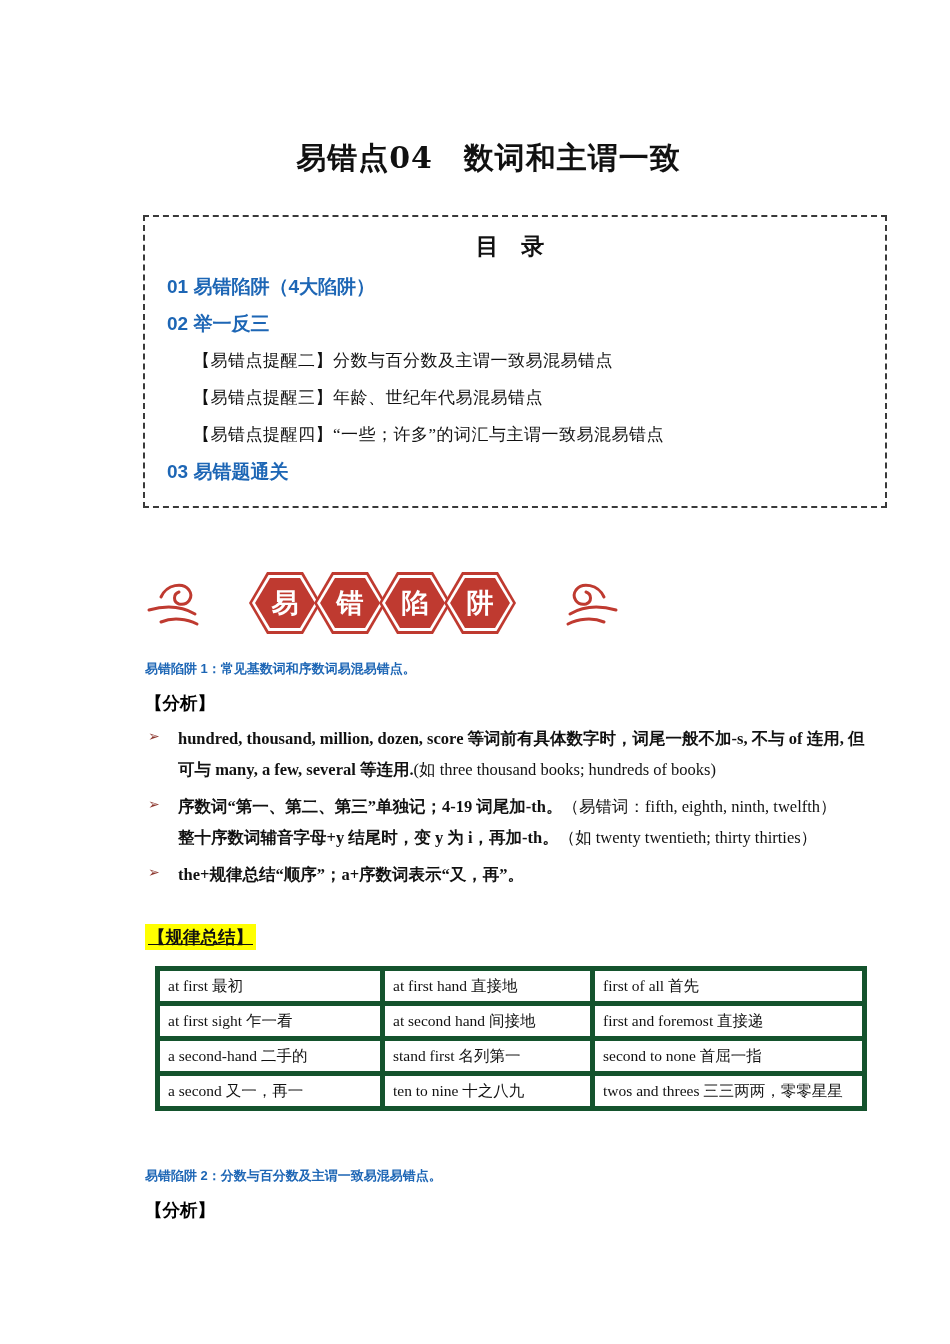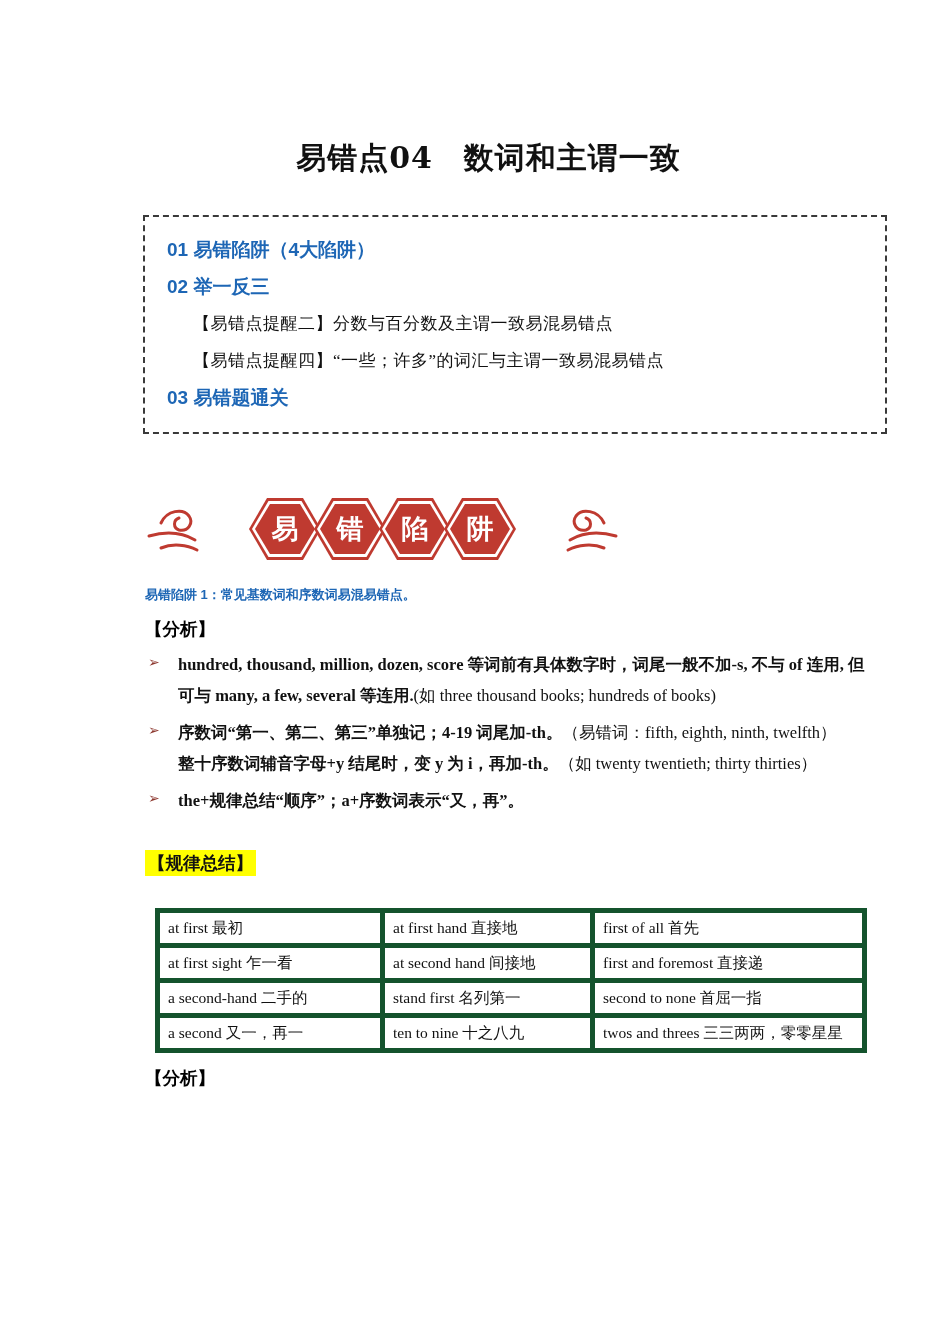--- a/index.html
+++ b/index.html
@@ -114,26 +114,27 @@
     font-size: 14px;
     padding-top: 5px;
     font-family: "DejaVu Sans", sans-serif;
   }
   .bullet-text { font-size: 16.5px; line-height: 1.88; width: 696px; }
   .b { font-weight: bold; }
 
   
   .summary-label {
     display: inline-block;
-    margin: 34px 0 16px 145px;
+    margin: 34px 0 0 145px;
     background: #ffff00;
     font-weight: bold;
     font-size: 17.5px;
     padding: 1px 3px;
     font-family: "Liberation Sans", "DejaVu Sans", sans-serif;
+    text-decoration: underline;
   }
   .rule-table {
     border-collapse: collapse;
     margin: 16px 0 0 155px;
     table-layout: fixed;
   }
   .rule-table td {
     border: 5px solid #14532d;
     font-size: 15.5px;
     height: 35px;
@@ -145,23 +146,25 @@
   .sec-head-2 { margin-top: 56px; }
 </style>
 </head>
 <body>
 
 <div class="page">
 
   <h1 class="doc-title">易错点04　数词和主谓一致</h1>
 
   <div class="toc-box">
+    <div class="toc-title">目 录</div>
     <div class="toc-line toc-main">01 易错陷阱（4大陷阱）</div>
     <div class="toc-line toc-main">02 举一反三</div>
     <div class="toc-line toc-sub">【易错点提醒二】分数与百分数及主谓一致易混易错点</div>
+    <div class="toc-line toc-sub">【易错点提醒三】年龄、世纪年代易混易错点</div>
     <div class="toc-line toc-sub">【易错点提醒四】“一些；许多”的词汇与主谓一致易混易错点</div>
     <div class="toc-line toc-main">03 易错题通关</div>
   </div>
 
   <div class="badge-row">
     <svg class="swirl" width="96" height="56" viewBox="0 0 96 56">
       <g fill="none" stroke="#bf3a30" stroke-width="3" stroke-linecap="round">
         <path d="M16 22 C22 9, 38 7, 44 15 C49 22, 43 31, 34 29 C28 27, 28 19, 34 17"></path>
         <path d="M4 35 C22 30, 38 32, 50 39"></path>
         <path d="M16 47 C28 42, 42 44, 52 49"></path>
@@ -256,15 +259,16 @@
         <td>second to none 首屈一指</td>
       </tr>
       <tr>
         <td>a second 又一，再一</td>
         <td>ten to nine 十之八九</td>
         <td>twos and threes 三三两两，零零星星</td>
       </tr>
     </tbody>
   </table>
 
+  <div class="sec-head sec-head-2">易错陷阱 2：分数与百分数及主谓一致易混易错点。</div>
   <div class="analysis">【分析】</div>
 
 </div>
 
 </body></html>

